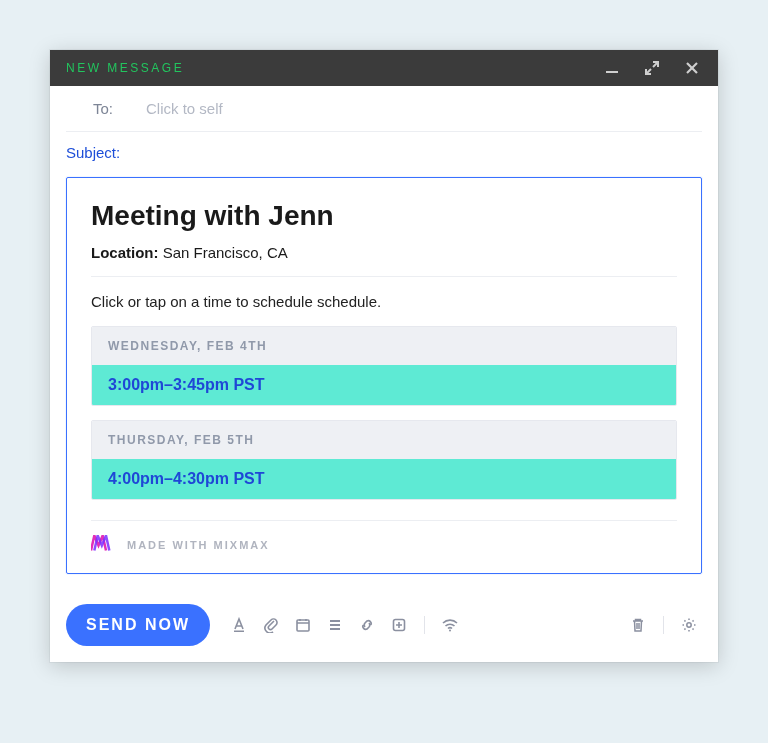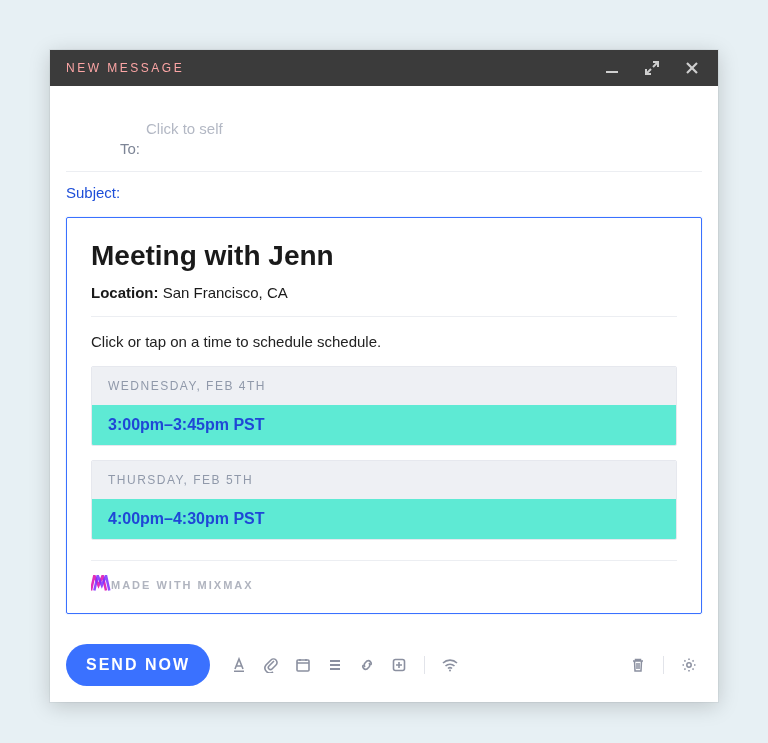--- a/index.html
+++ b/index.html
@@ -11,21 +11,21 @@
     padding: 50px 50px 0 50px;
   }
   .window {
     background: #fff;
     box-shadow: 0 4px 20px rgba(0,0,0,0.18), 0 0 0 1px rgba(0,0,0,0.04);
     width: 668px;
     overflow: hidden;
   }
   .titlebar {
     background: #3b3b3b;
-    color: #fca5a5;
+    color: #22c55e;
     display: flex;
     align-items: center;
     height: 36px;
     padding: 0 12px 0 16px;
     gap: 6px;
   }
   .titlebar-title {
     font-size: 12px;
     letter-spacing: 2.5px;
     font-weight: 500;
@@ -42,23 +42,22 @@
   .header-fields { padding: 0 16px; }
   .to-row {
     display: flex; align-items: center;
     padding: 14px 0;
     border-bottom: 1px solid #eceef2;
     font-size: 15px;
   }
   .to-label {
     color: #7d8596;
     width: 80px;
-    text-align: right;
+    text-align: center;
     padding-right: 6px;
-    margin-top: 40px;
   }
   .to-value { color: #b3b8c4; }
   .subject-row {
     display: flex; align-items: center;
     padding: 12px 0;
     font-size: 15px;
   }
   .subject-label { color: #1d4ed8; }
 
   .body-area {
@@ -96,38 +95,38 @@
     border: 1px solid #e6e8ee;
     border-radius: 2px;
     margin-bottom: 14px;
     overflow: hidden;
   }
   .slot-header {
     background: #eef0f4;
     color: #9099aa;
     font-size: 12px;
     letter-spacing: 1.5px;
-    font-weight: 400;
+    font-weight: 700;
     padding: 12px 16px;
     text-transform: uppercase;
   }
   .slot-time {
     padding: 11px 16px;
     color: #1f47d6;
     font-weight: 700;
     font-size: 16px;
     cursor: pointer;
     background:#5eead4;
   }
   .made-with-row {
     display:flex; align-items:center;
     border-top: 1px solid #eceef2;
     margin-top: 20px;
     padding-top: 14px;
-    gap: 0;
+    gap: 16px;
   }
   .mixmax-logo {
     width: 20px; height: 16px;
   }
   .made-with-text {
     color: #b0b4bf;
     font-size: 11px;
     letter-spacing: 2px;
     font-weight: 600;
   }

